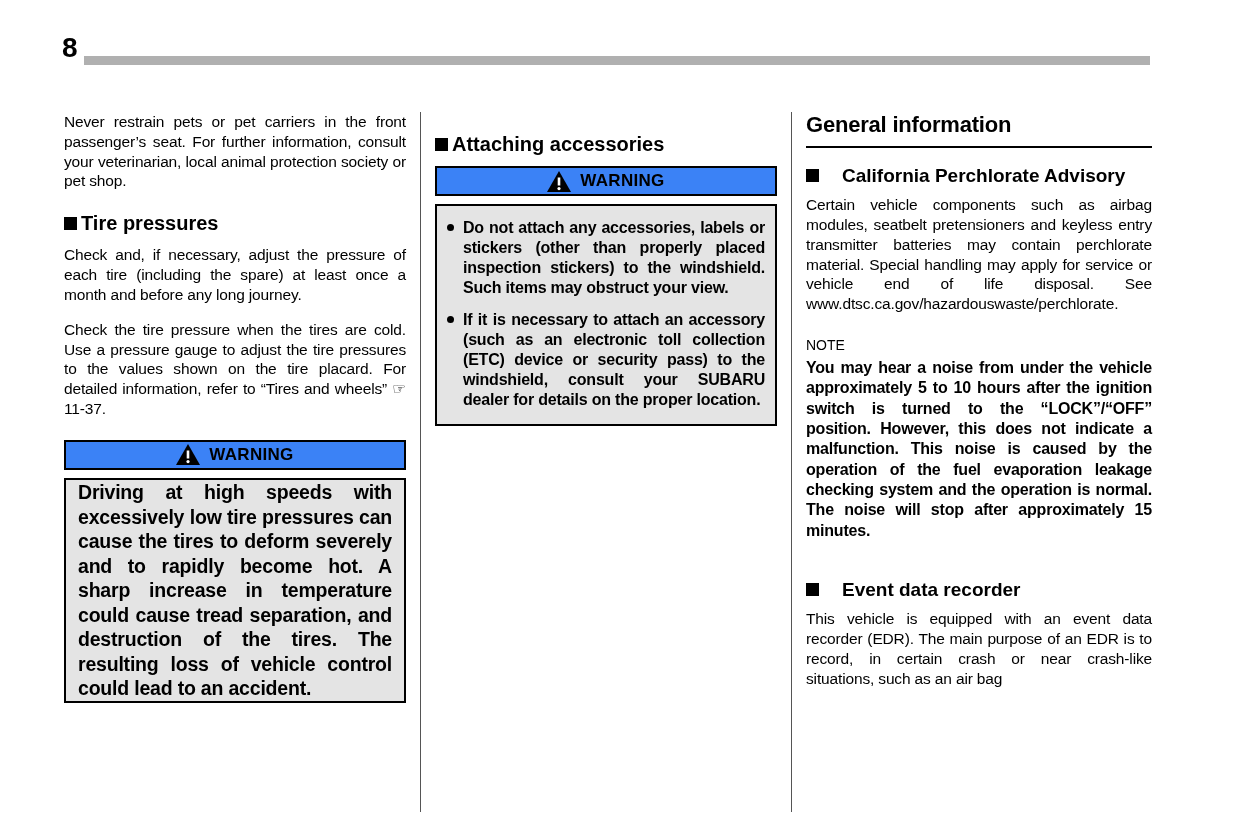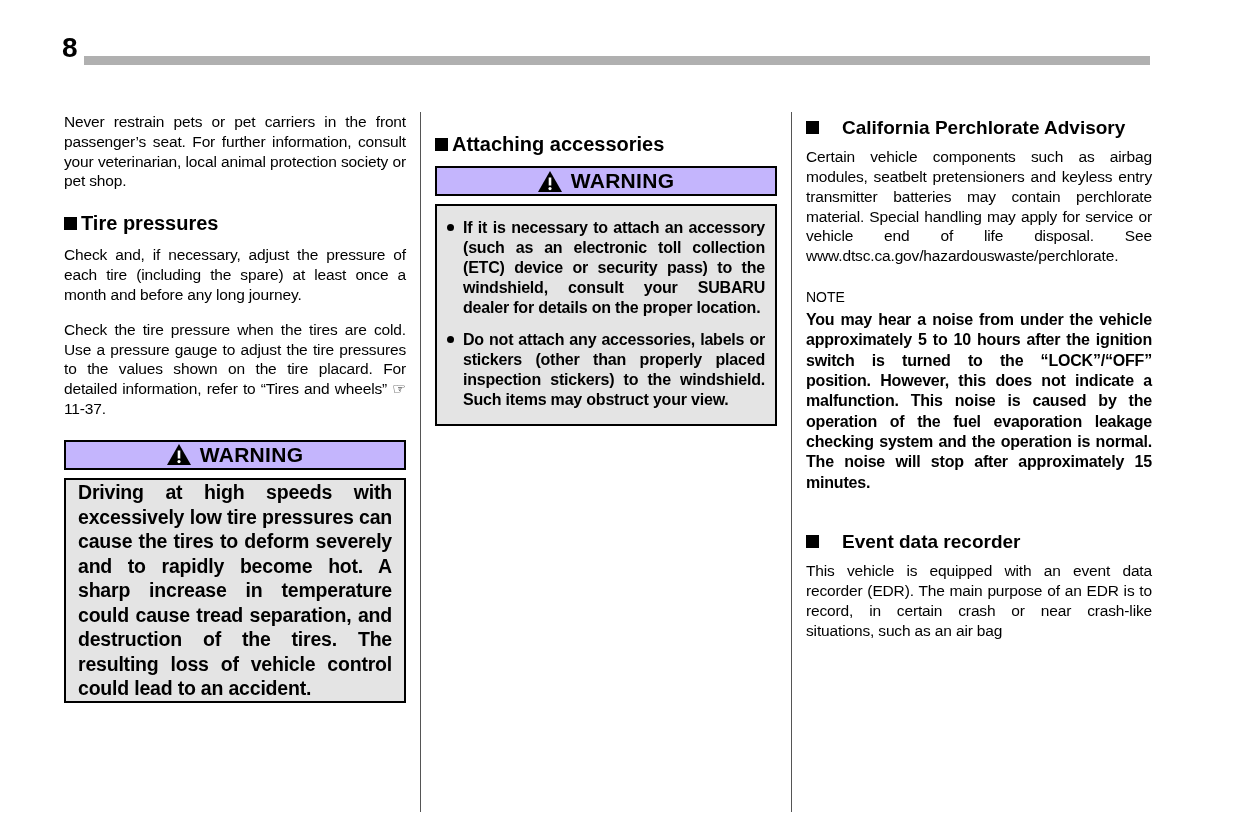--- a/index.html
+++ b/index.html
@@ -37,23 +37,23 @@
   }
   h3.sub-head {
     font-size:19px; font-weight:bold;
     display:flex; align-items:flex-start; gap:23px;
     margin:4px 0 8px; line-height:1.22;
   }
   .sq { width:13px; height:13px; background:#000; flex:0 0 auto; }
   h3.sub-head .sq { margin-top:5px; }
 
   .warn-head {
-    border:2px solid #000; background:#c4b5fd;
+    border:2px solid #000; background:#3b82f6;
     display:flex; align-items:center; justify-content:center; gap:9px;
-    height:30px; font-weight:bold; font-size:21px;
+    height:30px; font-weight:bold; font-size:17px;
     margin-bottom:8px; letter-spacing:0.3px;
   }
   .warn-icon { display:inline-flex; }
   .warn-icon svg { display:block; }
 
   .warn-body-left {
     border:2px solid #000; background:#e4e4e4;
     padding:0 12px;
     font-weight:bold; font-size:19.5px; line-height:1.26;
     text-align:justify; letter-spacing:-0.2px;
@@ -135,32 +135,33 @@
           <rect x="10.7" y="6.5" width="2.6" height="8" fill="#fff"></rect>
           <circle cx="12" cy="17.6" r="1.6" fill="#fff"></circle>
         </svg>
       </span>
       <span>WARNING</span>
     </div>
 
     <div class="warn-body-mid">
       <div class="bullet-item">
         <span class="bullet-dot"></span>
-        <span>If it is necessary to attach an accessory (such as an electronic toll collection (ETC) device or security pass) to the windshield, consult your SUBARU dealer for details on the proper location.</span>
+        <span>Do not attach any accessories, labels or stickers (other than properly placed inspection stickers) to the windshield. Such items may obstruct your view.</span>
       </div>
       <div class="bullet-item">
         <span class="bullet-dot"></span>
-        <span>Do not attach any accessories, labels or stickers (other than properly placed inspection stickers) to the windshield. Such items may obstruct your view.</span>
+        <span>If it is necessary to attach an accessory (such as an electronic toll collection (ETC) device or security pass) to the windshield, consult your SUBARU dealer for details on the proper location.</span>
       </div>
     </div>
   </div>
 
   <div class="vdiv"></div>
 
   <div class="col col-right">
+    <h1 class="gen-head">General information</h1>
 
     <h3 class="sub-head">
       <span class="sq"></span>
       <span>California Perchlorate Advisory</span>
     </h3>
     <p class="body-text">Certain vehicle components such as airbag modules, seatbelt pretensioners and keyless entry transmitter batteries may contain perchlorate material. Special handling may apply for service or vehicle end of life disposal. See www.dtsc.ca.gov/hazardouswaste/perchlorate.</p>
 
     <div class="gap-sm"></div>
 
     <div class="note-label">NOTE</div>

